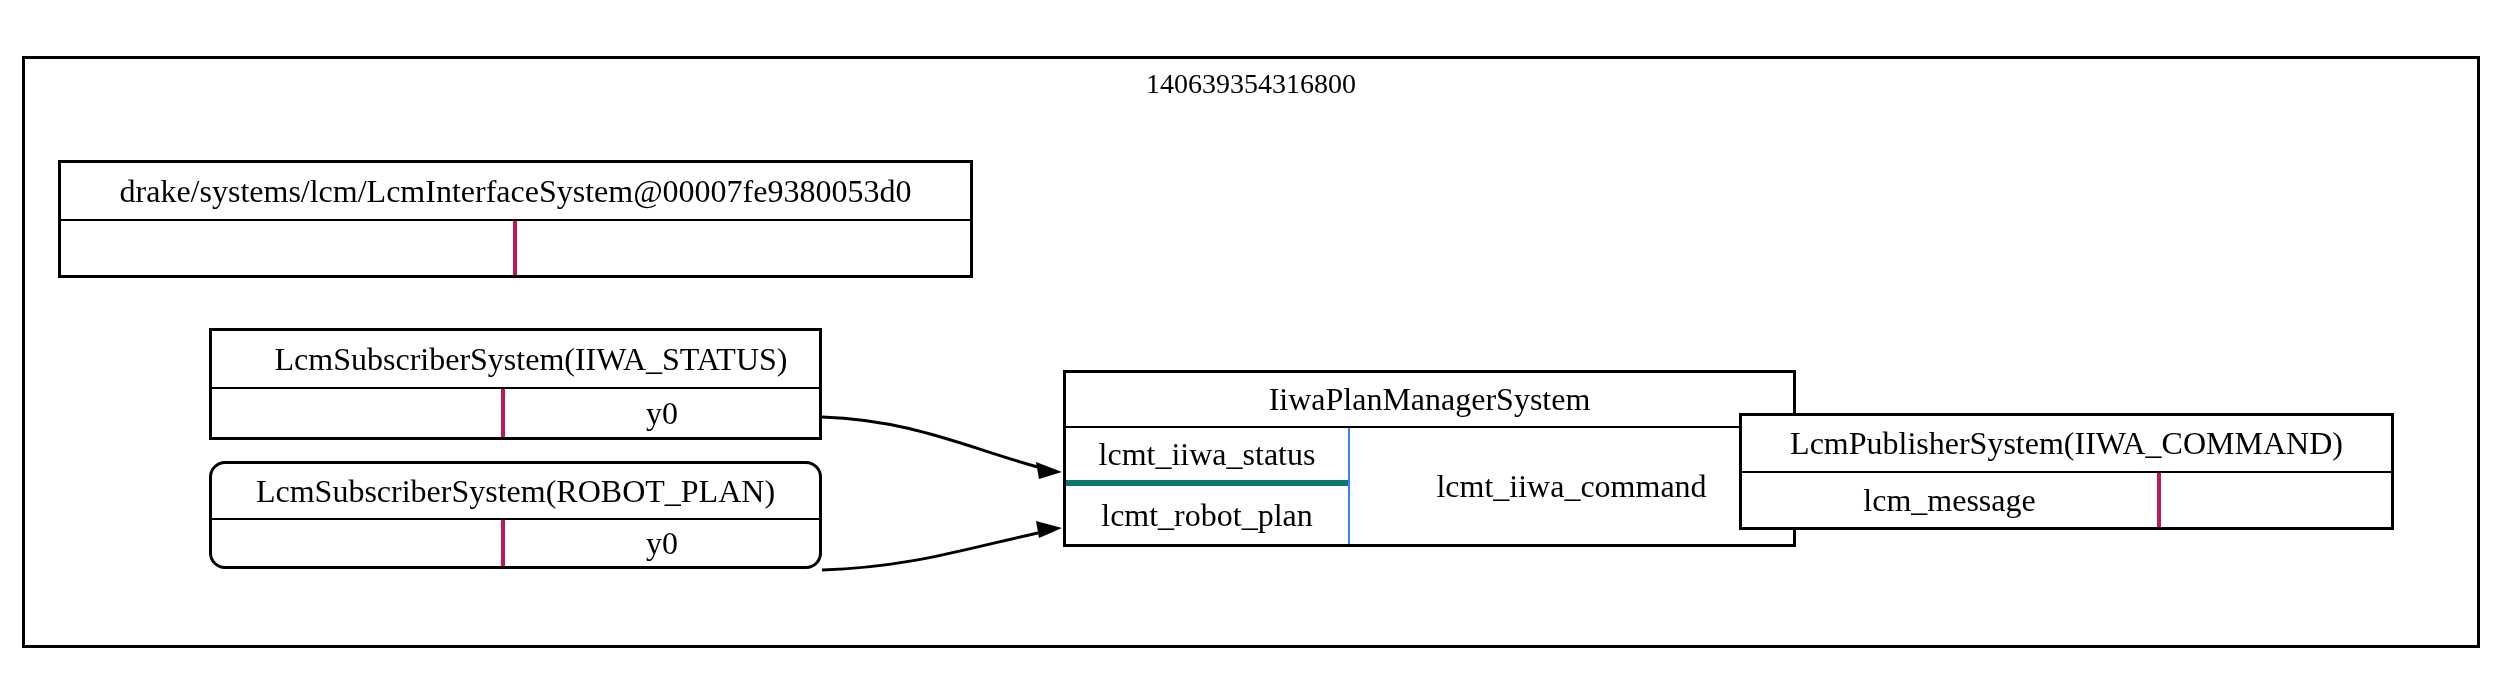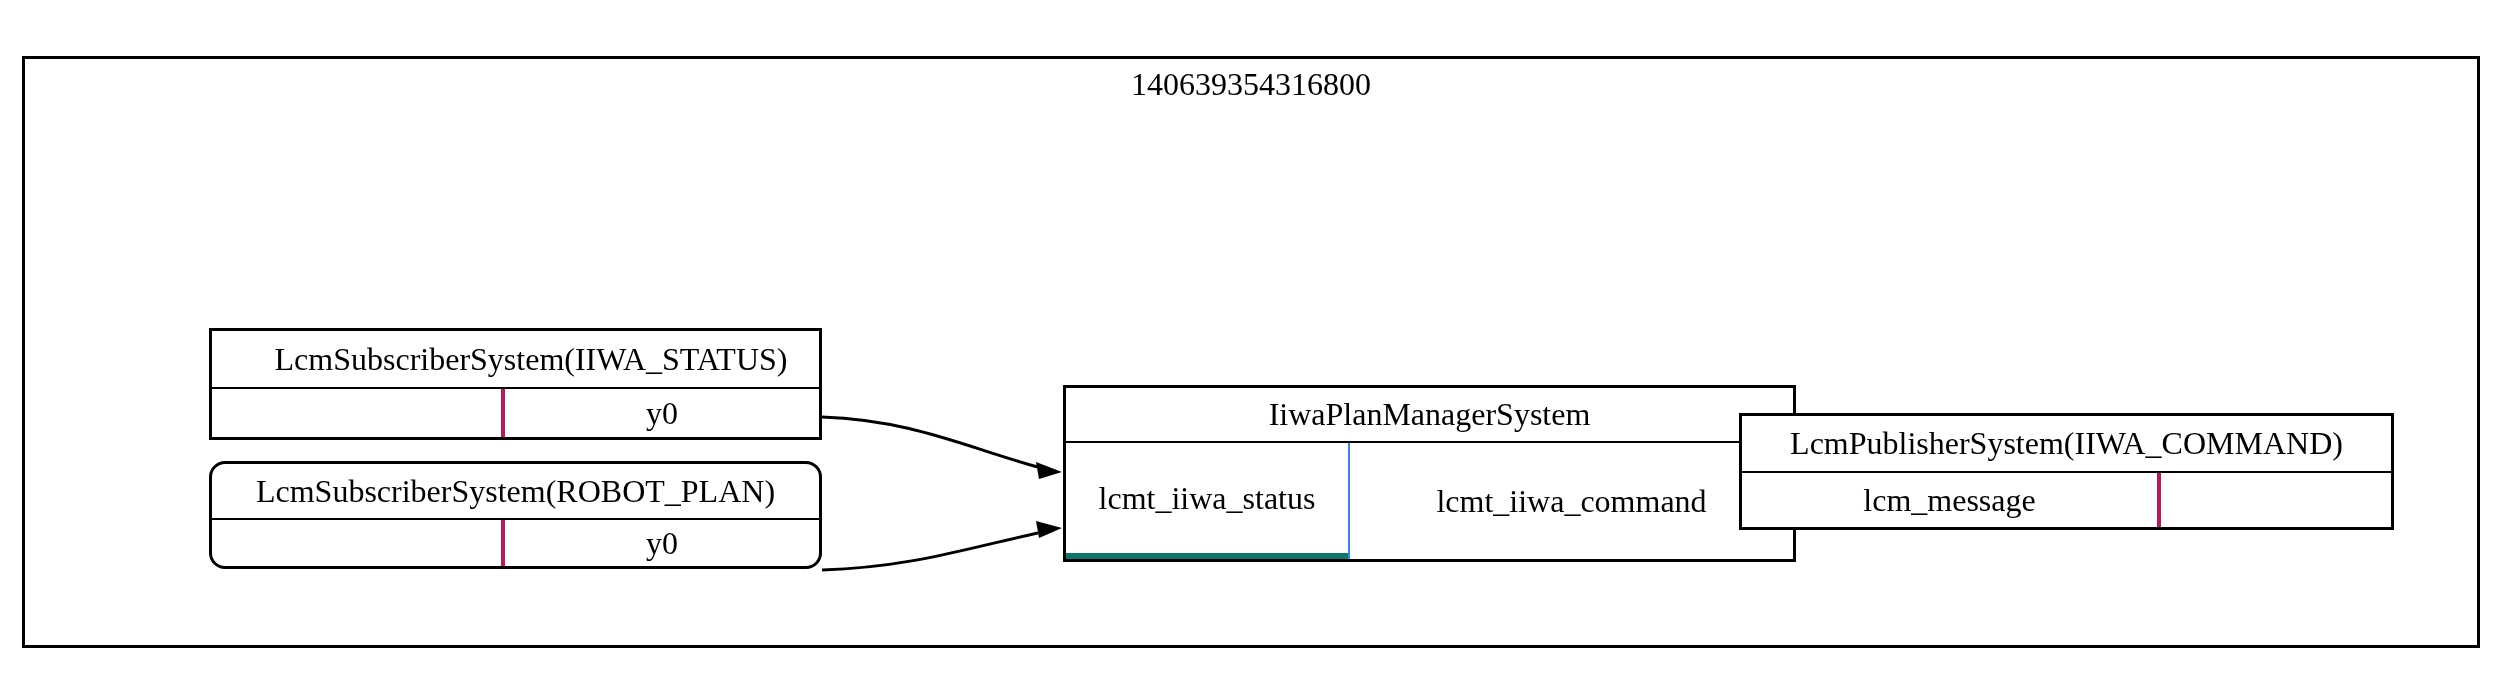--- a/index.html
+++ b/index.html
@@ -26,21 +26,21 @@
   }
   .diagram-title {
     position: absolute;
     left: 22px;
     top: 63px;
     width: 2458px;
     height: 42px;
     display: flex;
     align-items: center;
     justify-content: center;
-    font-size: 32px;
+    font-size: 28px;
     color: #000;
   }
   .edges-layer {
     position: absolute;
     left: 0;
     top: 0;
     width: 2500px;
     height: 692px;
   }
   .node {
@@ -81,21 +81,21 @@
   }
   .row-sep-bottom { border-bottom: 6px solid #0f766e; }
 
   
   #node-lcm-interface   { left: 58px;   top: 160px; width: 915px; height: 118px; }
   #node-lcm-interface .hdr { height: 56px; }
   #node-sub-iiwa-status { left: 209px;  top: 328px; width: 613px; height: 112px; }
   #node-sub-iiwa-status .hdr { height: 56px; padding-left: 31px; }
   #node-sub-robot-plan  { left: 209px;  top: 461px; width: 613px; height: 108px; border-radius: 16px; }
   #node-sub-robot-plan .hdr { height: 54px; }
-  #node-plan-manager    { left: 1063px; top: 385px; width: 733px; height: 177px; }
+  #node-plan-manager    { left: 1063px; top: 370px; width: 733px; height: 177px; }
   #node-plan-manager .hdr { height: 53px; }
   #node-publisher       { left: 1739px; top: 413px; width: 655px; height: 117px; }
   #node-publisher .hdr { height: 55px; }
 
   .w-456 { width: 456px; }
   .w-293 { width: 293px; }
   .w-282 { width: 282px; }
   .w-419 { width: 419px; }
   .grow { flex: 1 1 auto; }
   .h-half { flex: 1 1 50%; }
@@ -111,20 +111,27 @@
 
   <svg class="edges-layer" viewBox="0 0 2500 692" xmlns="http://www.w3.org/2000/svg">
     <path d="M 822 417 C 912 420, 968 448, 1038 467" fill="none" stroke="#000" stroke-width="3"></path>
     <polygon points="1062,472 1036,462 1039,479" fill="#000"></polygon>
     <path d="M 822 570 C 912 567, 968 548, 1038 533" fill="none" stroke="#000" stroke-width="3"></path>
     <polygon points="1062,528 1036,521 1039,538" fill="#000"></polygon>
     <path d="M 1690 503 L 1758 503" fill="none" stroke="#000" stroke-width="3"></path>
     <polygon points="1782,503 1756,494 1756,512" fill="#000"></polygon>
   </svg>
 
+  <div class="node" id="node-lcm-interface">
+    <div class="hdr">drake/systems/lcm/LcmInterfaceSystem@00007fe9380053d0</div>
+    <div class="body">
+      <div class="cell sep-right w-456"></div>
+      <div class="cell grow"></div>
+    </div>
+  </div>
 
   <div class="node" id="node-sub-iiwa-status">
     <div class="hdr">LcmSubscriberSystem(IIWA_STATUS)</div>
     <div class="body">
       <div class="cell sep-right w-293"></div>
       <div class="cell grow">y0</div>
     </div>
   </div>
 
   <div class="node" id="node-sub-robot-plan">
@@ -133,20 +140,21 @@
       <div class="cell sep-right w-293"></div>
       <div class="cell grow">y0</div>
     </div>
   </div>
 
   <div class="node" id="node-plan-manager">
     <div class="hdr">IiwaPlanManagerSystem</div>
     <div class="body">
       <div class="col w-282">
         <div class="cell h-half row-sep-bottom">lcmt_iiwa_status</div>
+        <div class="cell h-half">lcmt_robot_plan</div>
       </div>
       <div class="cell grow" style="border-left:2px solid #3b82f6;">lcmt_iiwa_command</div>
     </div>
   </div>
 
   <div class="node" id="node-publisher">
     <div class="hdr">LcmPublisherSystem(IIWA_COMMAND)</div>
     <div class="body">
       <div class="cell sep-right w-419">lcm_message</div>
       <div class="cell grow"></div>

